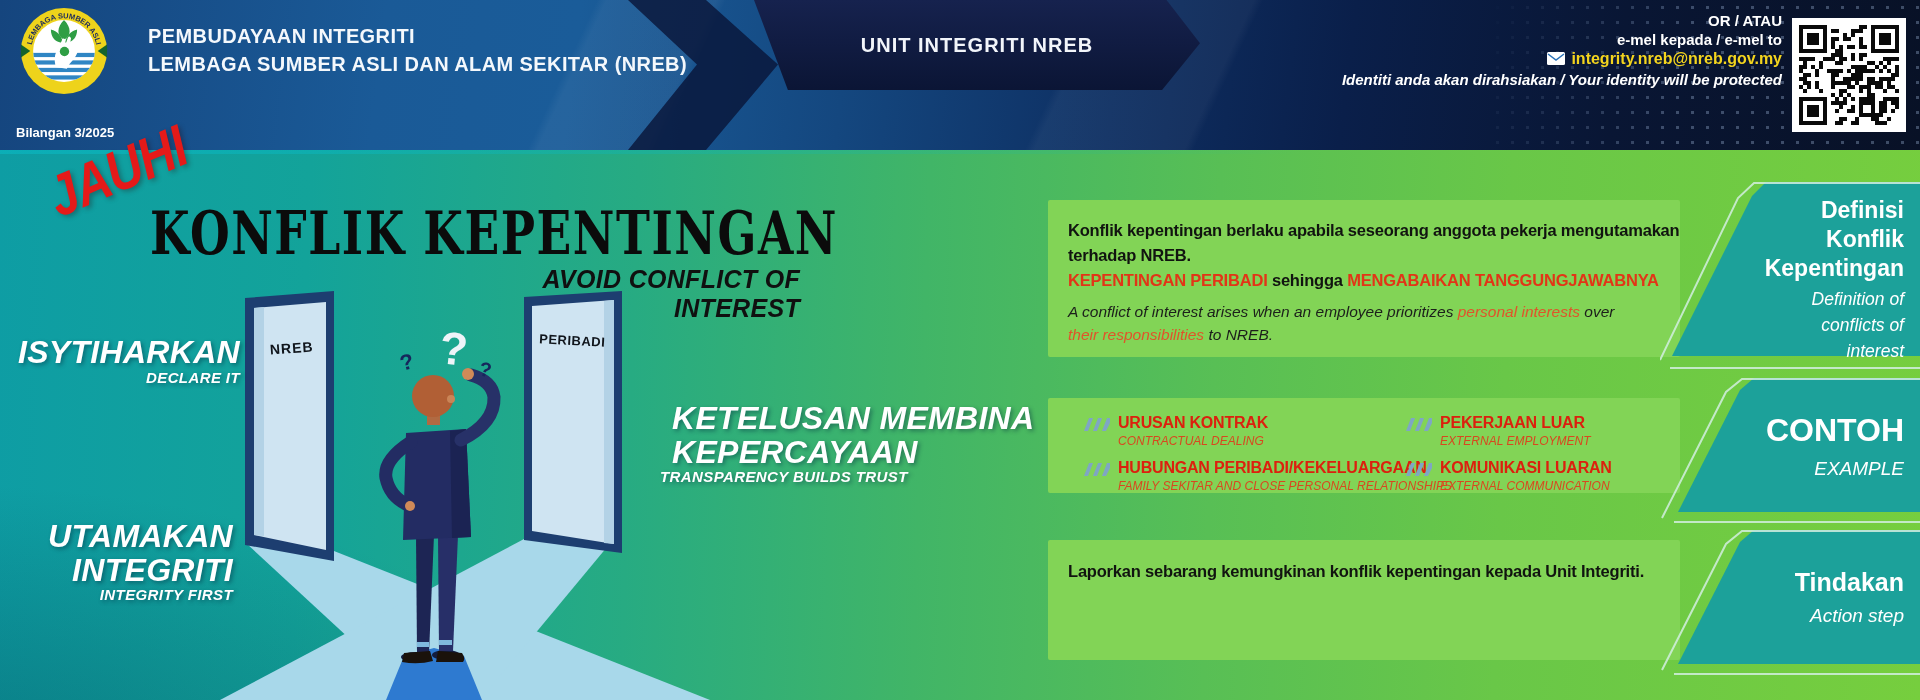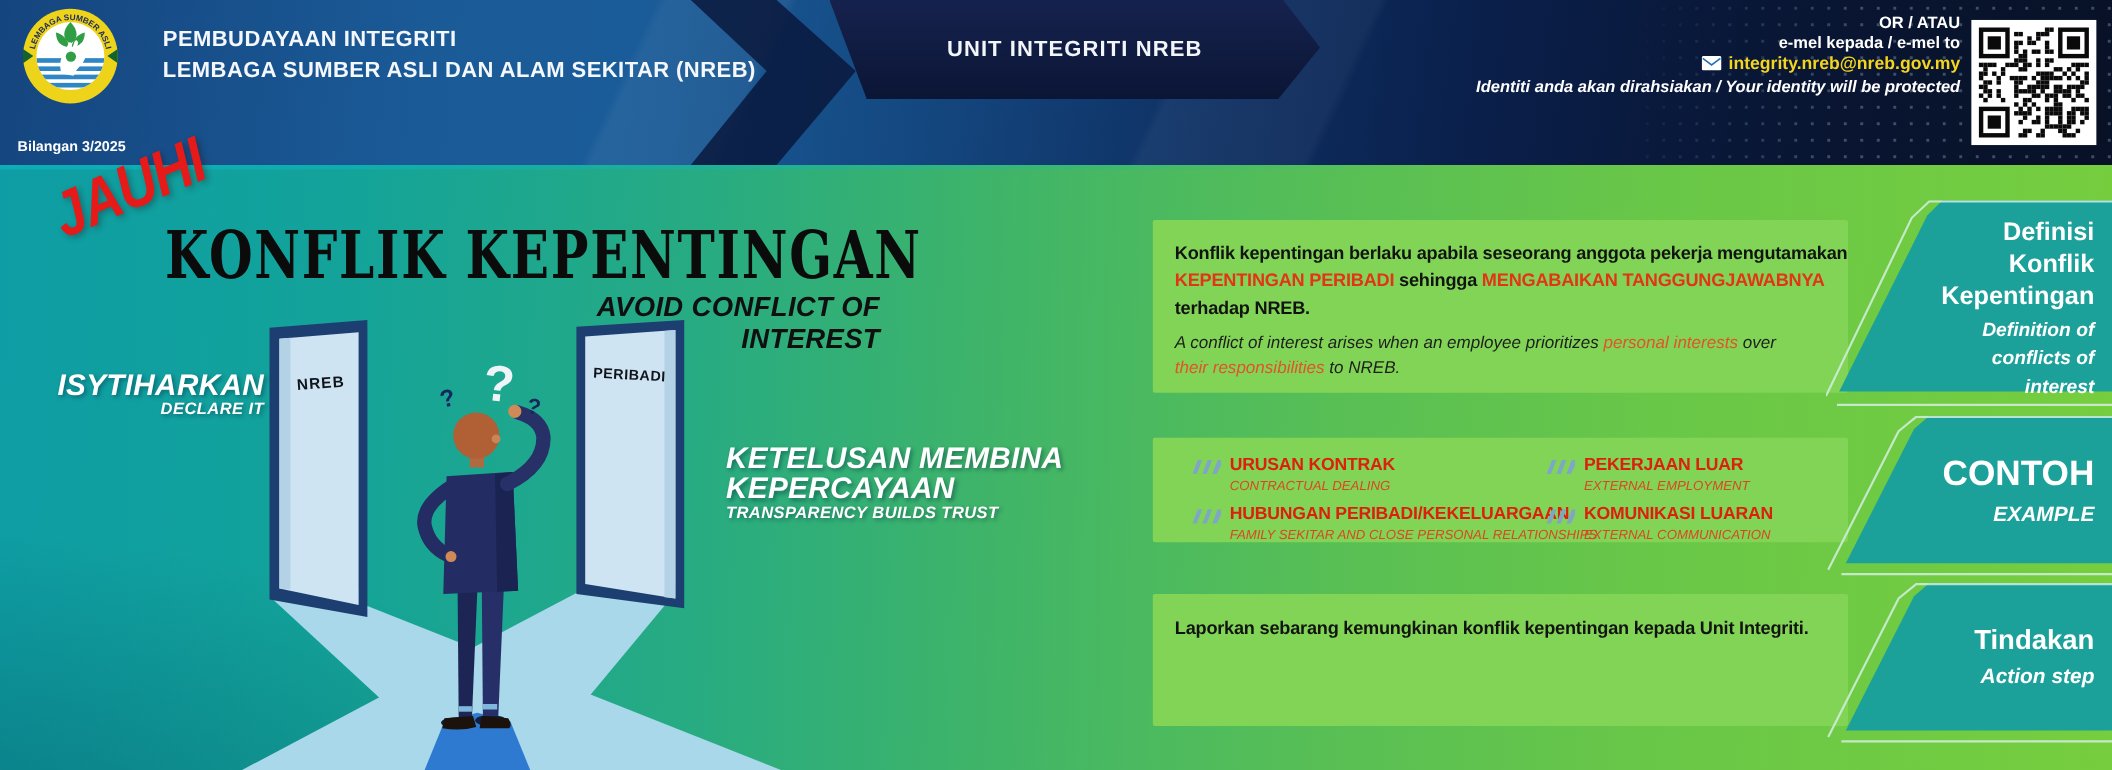--- a/index.html
+++ b/index.html
@@ -47,21 +47,21 @@
   .jauhi{position:absolute;left:38px;top:18px;color:#e51a19;font-weight:bold;font-style:italic;font-size:58px;letter-spacing:-1px;
     transform:rotate(-23deg) scaleX(.85);transform-origin:left top;text-shadow:2px 3px 6px rgba(40,0,0,.3);z-index:3;}
   .maintitle{position:absolute;left:150px;top:48px;font-family:"DejaVu Serif",serif;font-weight:bold;font-size:60px;color:#0b0b0b;
     white-space:nowrap;letter-spacing:2px;transform:scaleX(.76);transform-origin:left top;z-index:2;}
   .subtitle{position:absolute;left:478px;top:115px;width:322px;text-align:right;font-weight:bold;font-style:italic;font-size:25px;color:#101010;letter-spacing:.3px;}
 
   .scene{position:absolute;left:180px;top:135px;width:700px;height:415px;}
   .scene text{font-family:"Liberation Sans",sans-serif;}
 
   .wlbl{position:absolute;color:#fff;font-weight:bold;font-style:italic;text-shadow:2px 2px 4px rgba(0,40,60,.45);line-height:1.05;}
-  .wlbl .big{font-size:27px;letter-spacing:.3px;}
+  .wlbl .big{font-size:32px;letter-spacing:.3px;margin-left:12px;}
   .wlbl .sm{font-size:15px;letter-spacing:.4px;}
   .lbl-declare{right:1680px;top:186px;text-align:right;}
   .lbl-integrity{right:1687px;top:370px;text-align:right;}
   .lbl-transparency{left:660px;top:252px;text-align:left;}
 
   
   .gbox{position:absolute;left:1048px;width:632px;background:#82d456;border-radius:2px;box-sizing:border-box;}
   .box-def{top:50px;height:157px;padding:18px 20px 0;}
   .box-ex{top:248px;height:95px;padding:16px 36px 0;}
   .box-act{top:390px;height:120px;padding:22px 20px 0;}
@@ -76,21 +76,21 @@
   .ex-ms{font-weight:bold;font-size:16px;color:#dc200e;white-space:nowrap;letter-spacing:-.2px;}
   .ex-en{font-style:italic;font-size:12px;color:#d8481f;white-space:nowrap;margin-top:2px;}
   .act-ms{font-weight:bold;font-size:16.5px;color:#111410;white-space:nowrap;letter-spacing:-.2px;}
   .act-en{font-style:italic;font-size:15.5px;color:#1c1f1b;white-space:nowrap;margin-top:13px;}
 
   
   .tab{position:absolute;left:1660px;width:260px;}
   .tab svg{position:absolute;left:0;top:0;}
   .tab-inner{position:relative;display:flex;flex-direction:column;align-items:flex-end;padding-right:16px;box-sizing:border-box;color:#fff;}
   .t-ms{font-weight:bold;font-size:23px;line-height:1.27;}
-  .t-en{font-weight:bold;font-style:italic;font-size:17.5px;line-height:1.22;}
+  .t-en{font-weight:normal;font-style:italic;font-size:17.5px;line-height:1.22;}
   .tab1{top:32px;height:190px;}
   .tab1 .tab-inner{height:174px;justify-content:flex-start;padding-top:14px;}
   .tab1 .t-en{margin-top:5px;}
   .tab2{top:228px;height:148px;}
   .tab2 .tab-inner{height:134px;justify-content:center;}
   .tab2 .t-ms{font-size:32px;}
   .tab2 .t-en{font-size:19px;margin-top:7px;}
   .tab3{top:380px;height:148px;}
   .tab3 .tab-inner{height:134px;justify-content:center;}
   .tab3 .t-ms{font-size:25px;}
@@ -416,30 +416,34 @@
 
       <text x="258" y="78" font-size="46" font-weight="bold" fill="#eef4f8" transform="rotate(6 258 78)">?</text>
       <text x="222" y="86" font-size="22" font-weight="bold" fill="#16275c" transform="rotate(-14 222 86)">?</text>
       <text x="298" y="90" font-size="20" font-weight="bold" fill="#16275c" transform="rotate(12 298 90)">?</text>
     </svg>
 
     <div class="wlbl lbl-declare">
       <div class="big">ISYTIHARKAN</div>
       <div class="sm">DECLARE IT</div>
     </div>
+    <div class="wlbl lbl-integrity">
+      <div class="big">UTAMAKAN INTEGRITI</div>
+      <div class="sm">INTEGRITY FIRST</div>
+    </div>
     <div class="wlbl lbl-transparency">
       <div class="big">KETELUSAN MEMBINA</div>
       <div class="big">KEPERCAYAAN</div>
       <div class="sm">TRANSPARENCY BUILDS TRUST</div>
     </div>
 
     <div class="gbox box-def">
       <div class="ms-line">Konflik kepentingan berlaku apabila seseorang anggota pekerja mengutamakan</div>
+      <div class="ms-line">terhadap NREB.</div>
       <div class="ms-line"><span class="red">KEPENTINGAN PERIBADI</span><span> sehingga </span><span class="red">MENGABAIKAN TANGGUNGJAWABNYA</span></div>
-      <div class="ms-line">terhadap NREB.</div>
       <div class="en-line def-en"><span>A conflict of interest arises when an employee prioritizes </span><span class="red">personal interests</span><span> over</span></div>
       <div class="en-line"><span class="red">their responsibilities</span><span> to NREB.</span></div>
     </div>
 
     <div class="gbox box-ex">
       <div class="exgrid">
         <div class="exitem">
           <svg class="blt" width="26" height="14" viewBox="0 0 26 14">
               <g fill="#7fa6c4">
                 <polygon points="5,0 9,0 4,13 0,13"></polygon>

